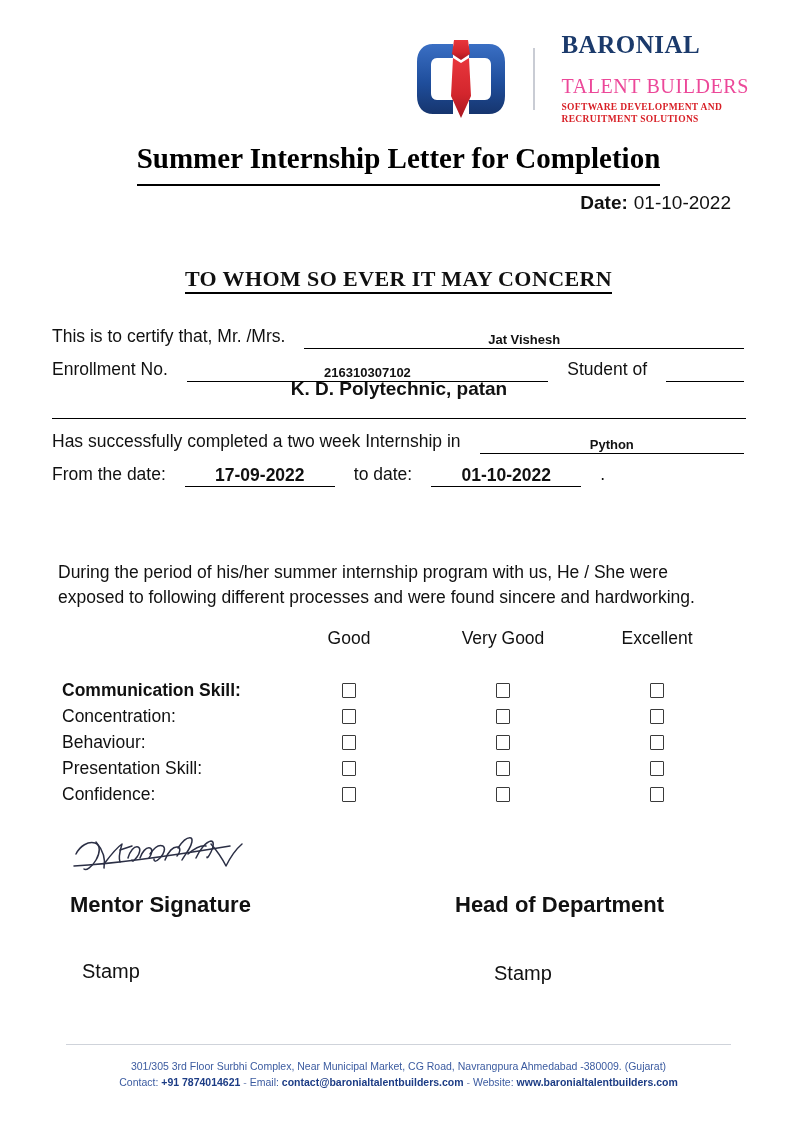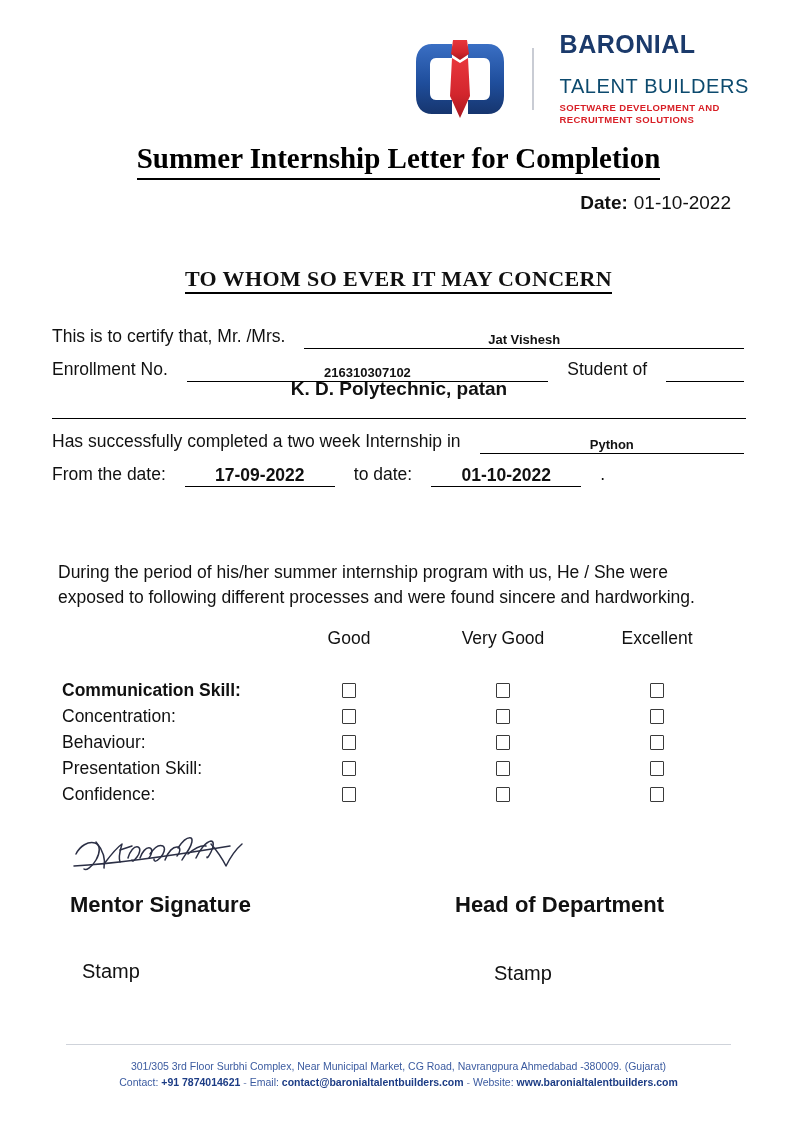--- a/index.html
+++ b/index.html
@@ -23,20 +23,21 @@
   }
 
   
   .logo-block {
     position: absolute;
     top: 32px;
     right: 48px;
     display: flex;
     align-items: center;
     gap: 24px;
+    font-family: Liberation Serif, serif;
   }
   .logo-mark {
     width: 96px;
     height: 82px;
     flex: none;
   }
   .logo-divider {
     width: 2px;
     height: 62px;
     background: #c9ccd4;
@@ -52,21 +53,21 @@
   .logo-name {
     font-size: 25px;
     font-weight: bold;
     letter-spacing: 0.5px;
     color: #1b3a6b;
   }
   .logo-sub {
     font-size: 20px;
     font-weight: normal;
     letter-spacing: 0.6px;
-    color: #0c4a6e;
+    color: #ec4899;
     margin-top: 19px;
   }
   .logo-tag {
     font-size: 9.5px;
     font-weight: bold;
     letter-spacing: 0.35px;
     color: #d81f26;
     margin-top: 6px;
     line-height: 1.25;
   }
@@ -78,21 +79,21 @@
     left: 0;
     width: 100%;
     text-align: center;
     font-family: "Liberation Serif", serif;
     font-size: 29px;
     font-weight: bold;
     color: #000;
   }
   .doc-title span {
     border-bottom: 2px solid #000;
-    padding-bottom: 4px;
+    padding-bottom: 10px;
     text-align: center;
   }
 
   .date-line {
     position: absolute;
     top: 192px;
     right: 66px;
     font-size: 19px;
     white-space: nowrap;
   }

